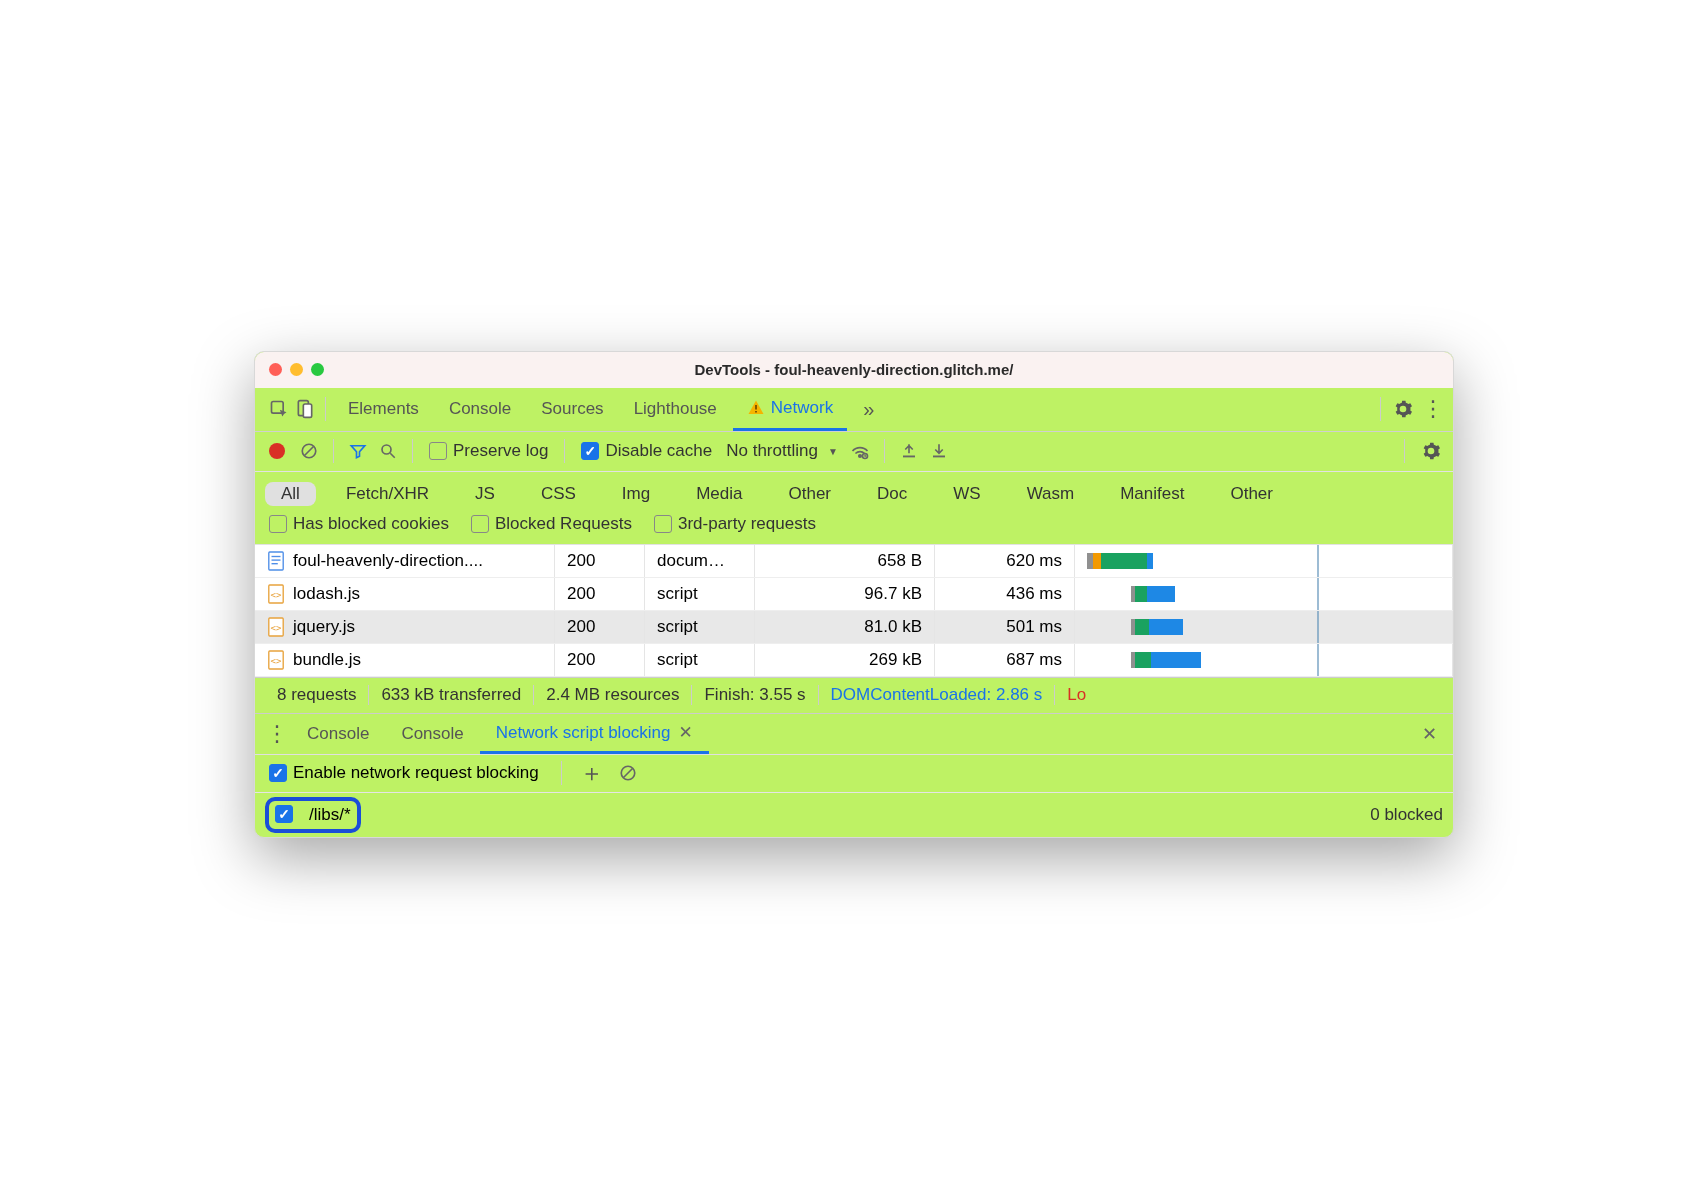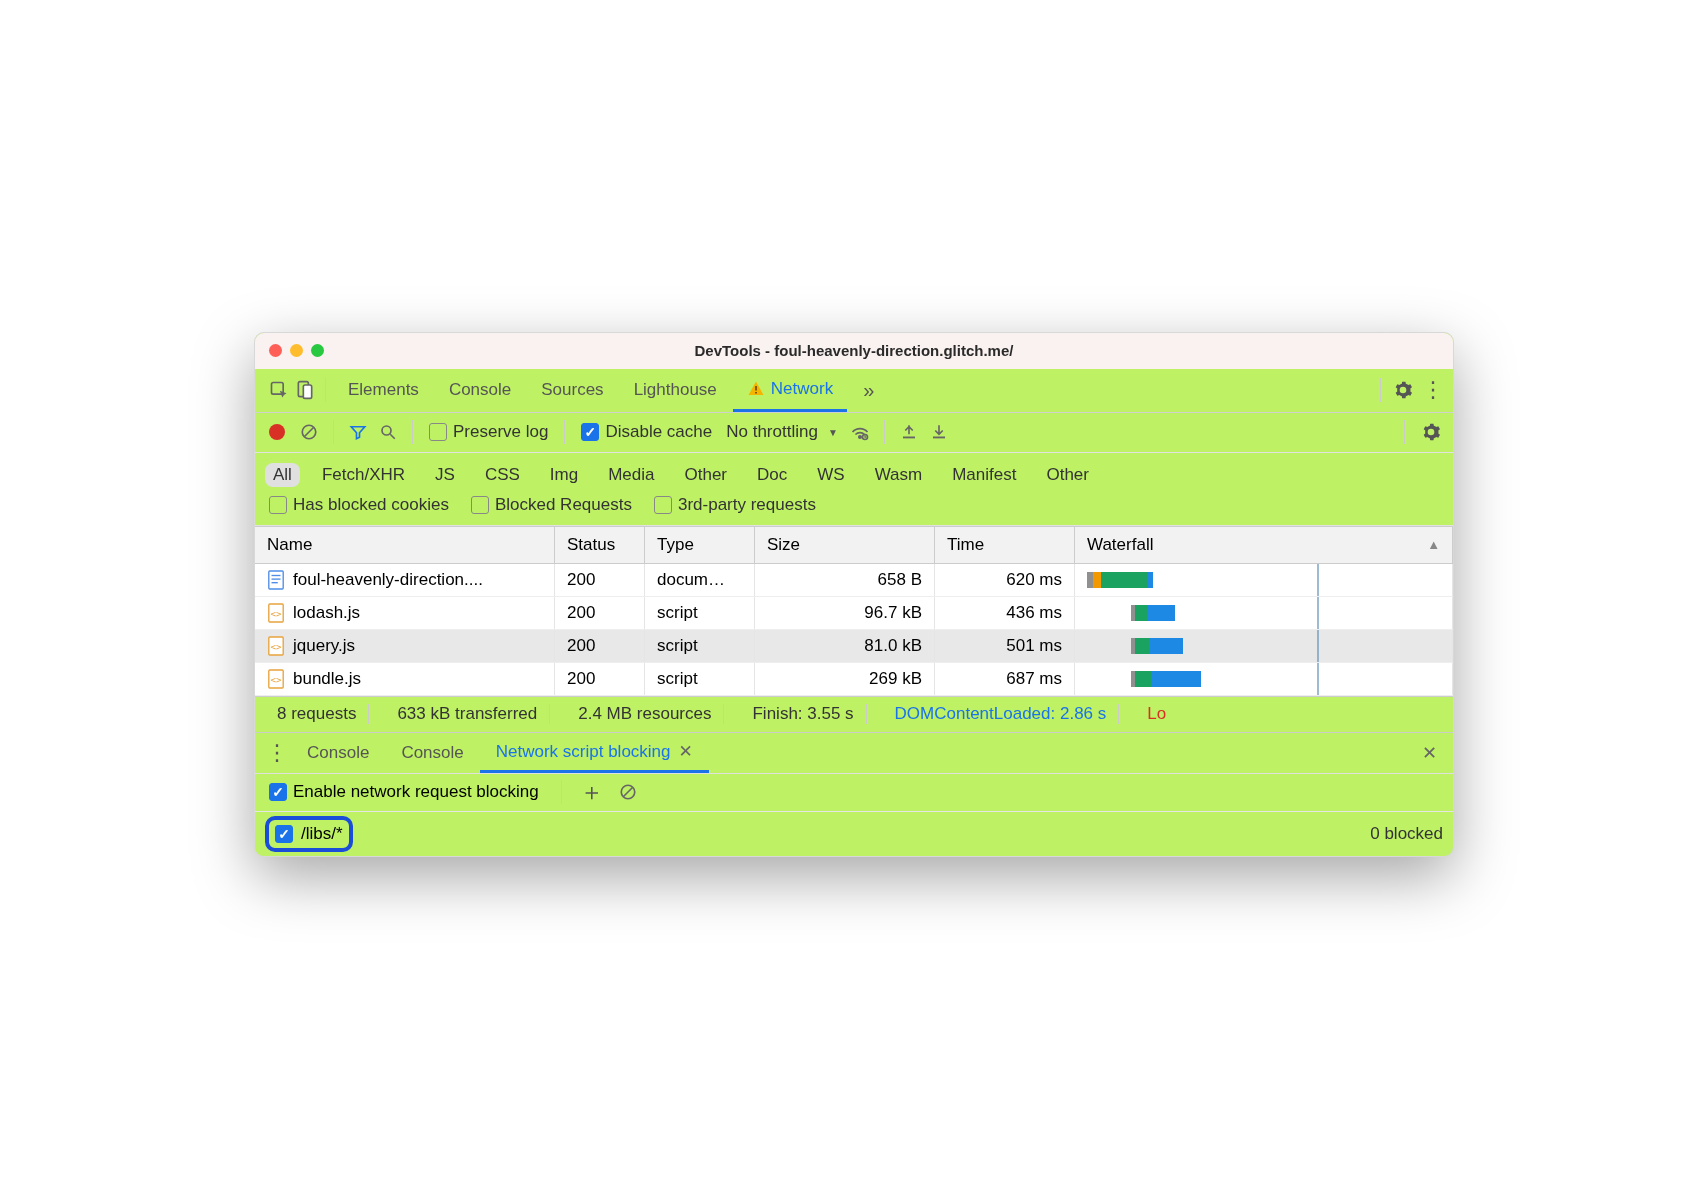--- a/index.html
+++ b/index.html
@@ -53,53 +53,53 @@
 .tbicon.blue{color:#1a73e8;}
 .cb { width:18px;height:18px;border:1.5px solid #888;border-radius:3px;display:inline-flex;align-items:center;justify-content:center;flex-shrink:0;}
 .cb.checked{background:#1a73e8;border-color:#1a73e8;}
 .cb.checked::after{content:'✓';color:#fff;font-size:14px;font-weight:bold;line-height:1;}
 .lbl{display:flex;align-items:center;gap:6px;padding:0 4px;}
 .tri{font-size:10px;color:#555;margin-left:4px;}
 
 .filterbar{padding:6px 10px;border-bottom:1px solid #e2e2e2;font-size:17px;color:#333;}
 .fr{display:flex;align-items:center;gap:14px;flex-wrap:wrap;padding:4px 0;}
 .filter-input{width:300px;height:30px;border:1px solid #ccc;padding:0 8px;font-size:16px;color:#666;}
-.pill{padding:2px 8px;border-radius:8px;cursor:pointer;}
+.pill{padding:2px 16px;border-radius:8px;cursor:pointer;}
 .pill.active{background:#e0e0e0;}
 
 .grid-header{display:flex;border-top:1px solid #ccc;border-bottom:1px solid #ccc;background:#f2f2f2;font-size:17px;}
 .grid-header .cell{padding:8px 12px;border-right:1px solid #ccc;display:flex;align-items:center;}
 .col-name{width:300px;} .col-status{width:90px;} .col-type{width:110px;} .col-size{width:180px;} .col-time{width:140px;} .col-wf{flex:1;position:relative;}
 .sort-arrow{margin-left:auto;color:#888;font-size:13px;}
 
 .grid-body .row{display:flex;font-size:17px;border-bottom:1px solid #eee;}
 .grid-body .row:nth-child(even){background:#fff;}
 .grid-body .row:nth-child(odd){background:#fff;}
 .grid-body .row.hover{background:#e8e8e8;}
 .grid-body .cell{padding:6px 12px;border-right:1px solid #e5e5e5;display:flex;align-items:flex-start;}
 .col-size,.col-time{justify-content:flex-end;}
 .file-icon{width:18px;height:20px;margin-right:8px;flex-shrink:0;}
 
 .wf-track{position:relative;height:20px;width:100%;}
 .wf-bar{position:absolute;height:16px;top:2px;}
 .wf-marker{position:absolute;width:2px;top:-6px;bottom:-6px;background:#5c8fb8;opacity:.6;}
 
-.statusbar{display:flex;align-items:center;height:36px;border-top:1px solid #ccc;font-size:17px;padding:0 10px;gap:16px;overflow:hidden;}
+.statusbar{display:flex;align-items:center;height:36px;border-top:1px solid #ccc;font-size:17px;padding:0 10px;gap:0;overflow:hidden;}
 .statusbar .seg{padding:0 12px;border-right:1px solid #ccc;color:#333;white-space:nowrap;}
 .statusbar .dcl{color:#1a73e8;}
 .statusbar .load{color:#d93025;text-align:right;}
 
 .drawer-tabs{display:flex;align-items:center;height:42px;border-top:1px solid #ccc;border-bottom:1px solid #e0e0e0;font-size:17px;color:#555;padding:0 8px;}
 .drawer-tabs .dtab{padding:0 16px;height:100%;display:flex;align-items:center;gap:8px;}
 .drawer-tabs .dtab.active{color:#1a73e8;border-bottom:3px solid #1a73e8;margin-bottom:-1px;}
 .drawer-spacer{flex:1;}
 
 .drawer-controls{display:flex;align-items:center;height:38px;padding:0 10px;gap:12px;font-size:17px;border-bottom:1px solid #e5e5e5;}
 .drawer-list{display:flex;align-items:center;height:44px;padding:0 10px;font-size:17px;gap:10px;}
-.highlight{border:4px solid #1a4ed8;border-radius:10px;padding:4px 6px;display:flex;align-items:center;gap:8px;}
+.highlight{border:4px solid #1a4ed8;border-radius:10px;padding:4px 6px;display:flex;gap:16px;}
 .blocked-count{margin-left:auto;color:#333;}
 
 svg{display:block;}
 </style>
 </head>
 <body>
 
 <div class="window">
 
   <div class="titlebar">
@@ -241,31 +241,20 @@
           <span class="cb"></span>
           <span>Blocked Requests</span>
         </label>
       <label class="lbl">
           <span class="cb"></span>
           <span>3rd-party requests</span>
         </label>
     </div>
   </div>
 
-  <div class="grid-header">
-    <div class="cell col-name">Name</div>
-    <div class="cell col-status">Status</div>
-    <div class="cell col-type">Type</div>
-    <div class="cell col-size" style="justify-content:flex-start;">Size</div>
-    <div class="cell col-time" style="justify-content:flex-start;">Time</div>
-    <div class="cell col-wf">
-        <span>Waterfall</span>
-        <span class="sort-arrow">▲</span>
-      </div>
-  </div>
 
   <div class="grid-body" id="grid-body">
       <div class="row">
         <div class="cell col-name">
           <span class="file-icon">
             <svg width="18" height="20" viewBox="0 0 20 22">
               <rect x="2" y="1" width="16" height="20" rx="1" fill="#fff" stroke="#4e8ee8" stroke-width="1.5"></rect>
               <line x1="5" y1="6" x2="15" y2="6" stroke="#4e8ee8" stroke-width="1.5"></line>
               <line x1="5" y1="10" x2="15" y2="10" stroke="#4e8ee8" stroke-width="1.5"></line>
               <line x1="5" y1="14" x2="12" y2="14" stroke="#4e8ee8" stroke-width="1.5"></line>

